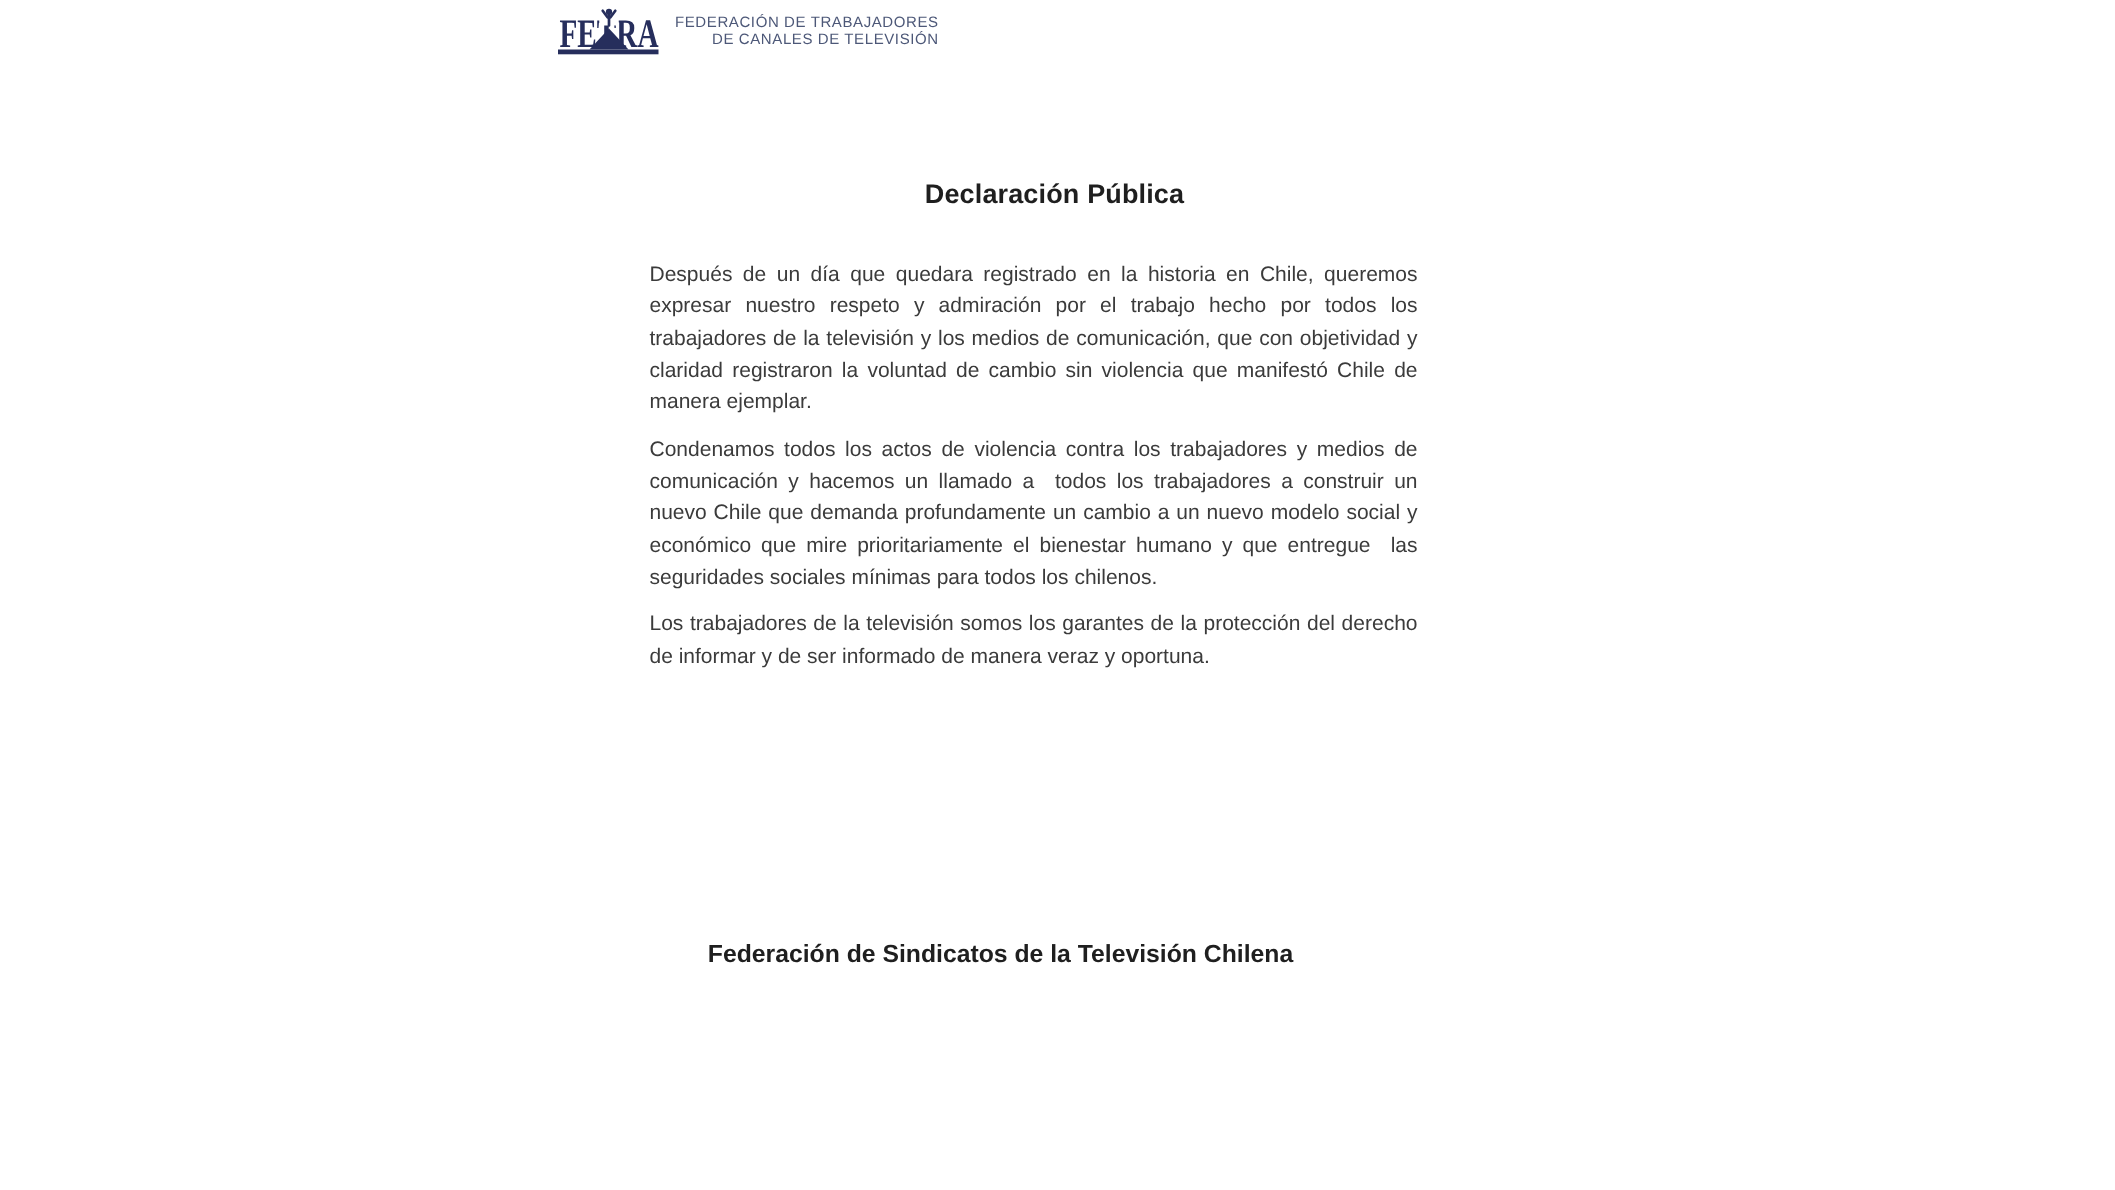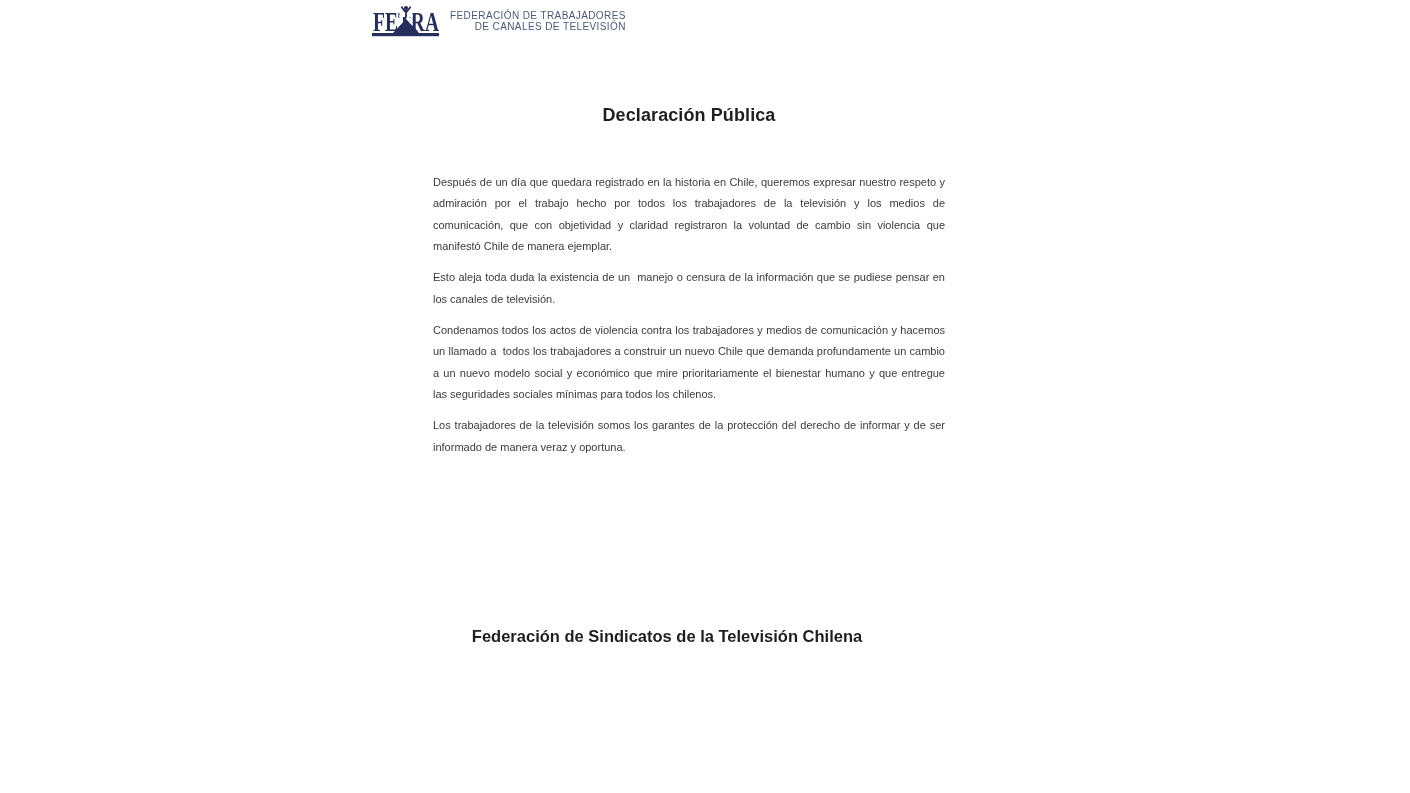--- a/index.html
+++ b/index.html
@@ -39,36 +39,36 @@
     white-space: nowrap;
     text-align: right;
   }
 
   
   .doc-title {
     position: absolute;
     left: 433px;
     top: 105px;
     width: 512px;
-    margin: 0;
+    margin: 14px;
     text-align: center;
     font-size: 18px;
     font-weight: bold;
     color: #1f1f1f;
     letter-spacing: 0.1px;
   }
 
   
   .doc-body {
     position: absolute;
     left: 433px;
     top: 172px;
     width: 512px;
     color: #3b3b3b;
-    font-size: 11px;
+    font-size: 14px;
     line-height: 21.35px;
   }
   .doc-body p {
     margin: 0 0 10px 0;
     text-align: justify;
     white-space: pre-wrap;
   }
 
   
   .signature {
@@ -102,20 +102,19 @@
     <div class="org-name">
       <div>FEDERACIÓN DE TRABAJADORES</div>
       <div>DE CANALES DE TELEVISIÓN</div>
     </div>
   </header>
 
   <h1 class="doc-title">Declaración Pública</h1>
 
   <main class="doc-body">
     <p>Después de un día que quedara registrado en la historia en Chile, queremos expresar nuestro respeto y admiración por el trabajo hecho por todos los trabajadores de la televisión y los medios de comunicación, que con objetividad y claridad registraron la voluntad de cambio sin violencia que manifestó Chile de manera ejemplar.</p>
-    <p>Esto aleja toda duda la existencia de un  manejo o censura de la información que se pudiese pensar en los canales de televisión.</p>
     <p>Condenamos todos los actos de violencia contra los trabajadores y medios de comunicación y hacemos un llamado a  todos los trabajadores a construir un nuevo Chile que demanda profundamente un cambio a un nuevo modelo social y económico que mire prioritariamente el bienestar humano y que entregue  las seguridades sociales mínimas para todos los chilenos.</p>
     <p>Los trabajadores de la televisión somos los garantes de la protección del derecho de informar y de ser informado de manera veraz y oportuna.</p>
   </main>
 
   <p class="signature">Federación de Sindicatos de la Televisión Chilena</p>
 
 </div>
 
 </body></html>

